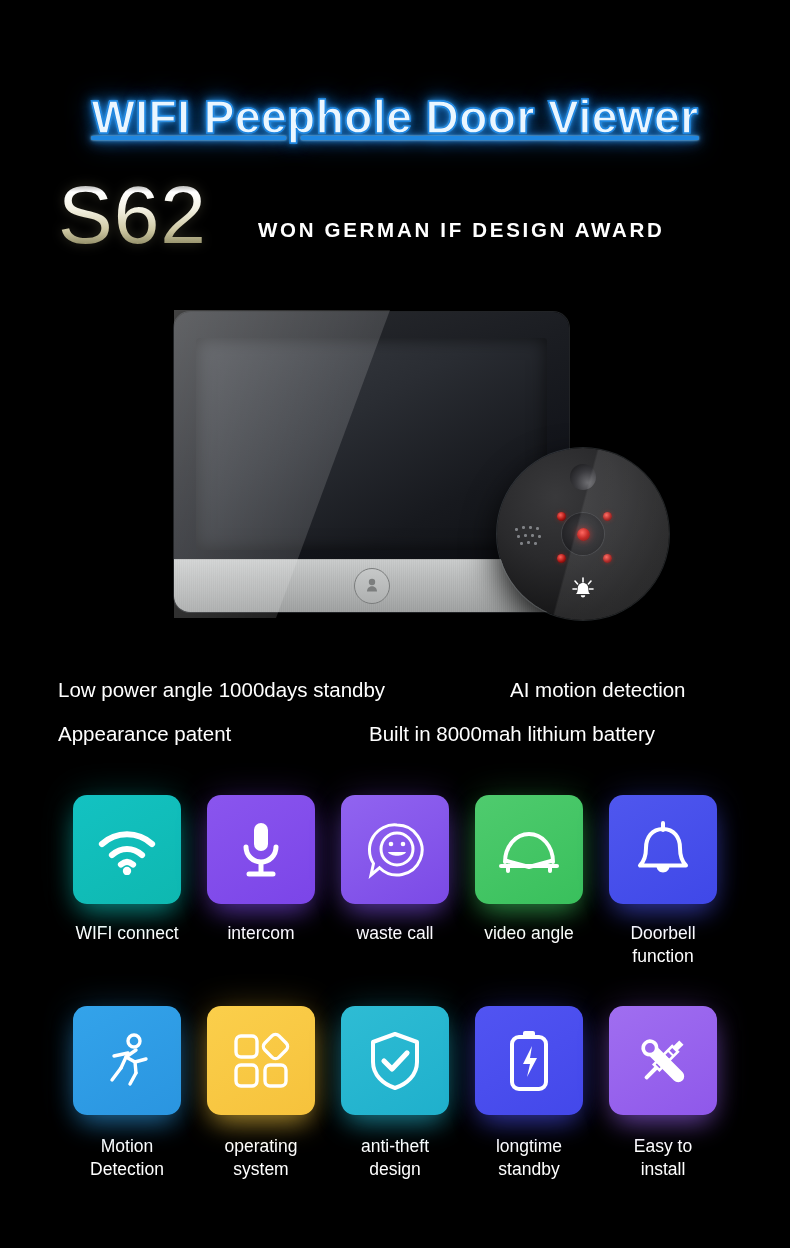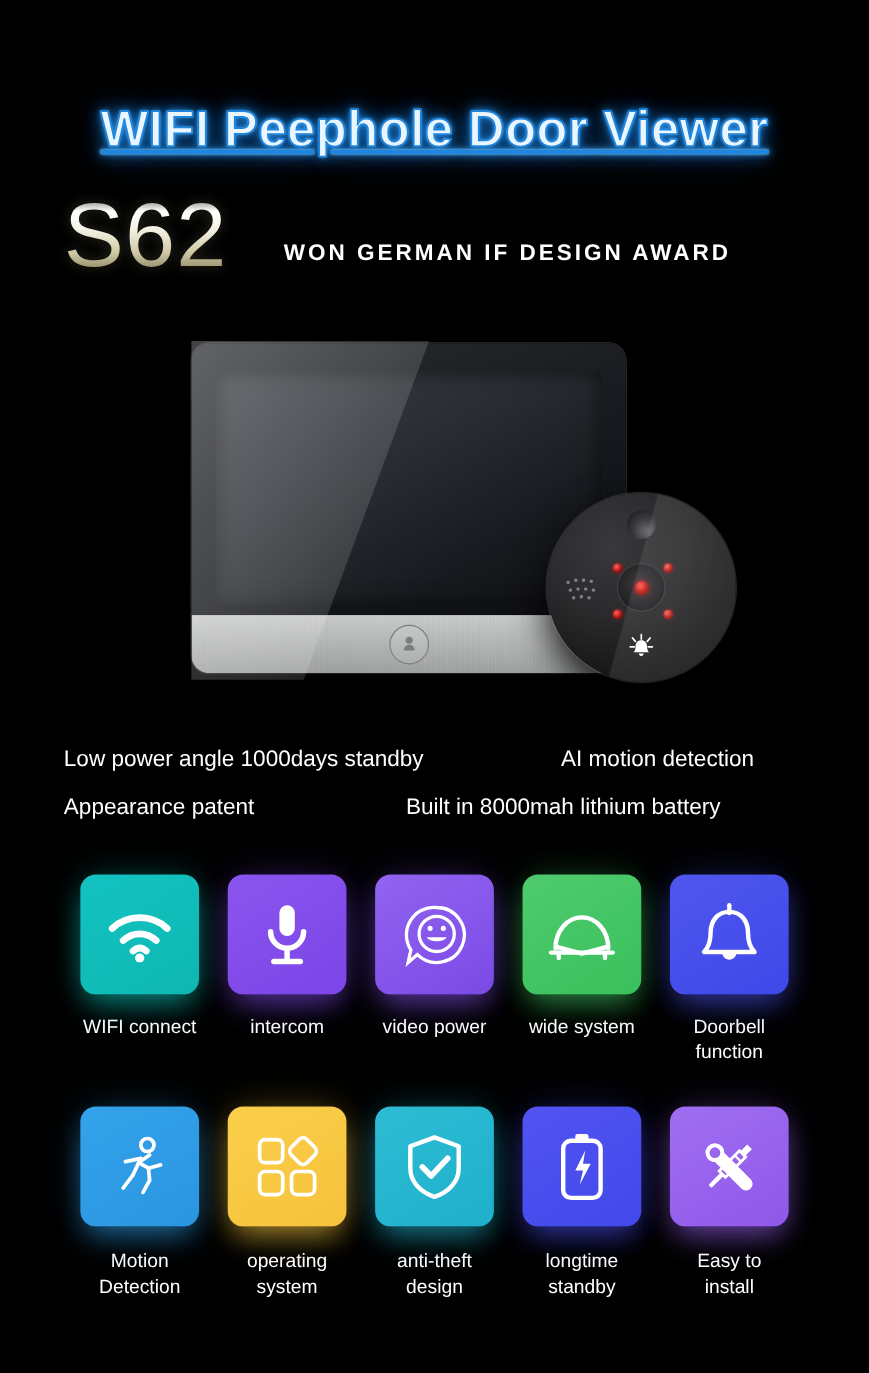--- a/index.html
+++ b/index.html
@@ -422,36 +422,36 @@
       <div class="cell">
         <div class="tile" style="background: linear-gradient(150deg, rgb(145, 100, 240), rgb(123, 74, 230)); box-shadow: rgba(131, 82, 238, 0.533) 0px 14px 26px -6px, rgba(131, 82, 238, 0.333) 0px 0px 34px -4px;">
           <svg width="62" height="62" viewBox="0 0 62 62">
             <path d="M33 6a25 25 0 1 1-17.5 42.8L7 56l2.5-11.5A25 25 0 0 1 33 6z" fill="none" stroke="#ffffff" stroke-width="3"></path>
             <circle cx="33" cy="30" r="16" fill="none" stroke="#ffffff" stroke-width="3"></circle>
             <circle cx="27" cy="25" r="2.3" fill="#ffffff"></circle>
             <circle cx="39" cy="25" r="2.3" fill="#ffffff"></circle>
             <path d="M24 33c2.4 5 15.6 5 18 0z" fill="#ffffff"></path>
           </svg>
         </div>
-        <div class="cell-label">video power</div>
+        <div class="cell-label">waste call</div>
       </div>
 
       <div class="cell">
         <div class="tile" style="background: linear-gradient(150deg, rgb(79, 203, 110), rgb(57, 192, 92)); box-shadow: rgba(62, 196, 95, 0.533) 0px 14px 26px -6px, rgba(62, 196, 95, 0.333) 0px 0px 34px -4px;">
           <svg width="66" height="48" viewBox="0 0 66 48">
             <g fill="none" stroke="#ffffff" stroke-width="4" stroke-linecap="round" stroke-linejoin="round">
               <path d="M9 36C9 20 20 8 33 8s24 12 24 28"></path>
               <line x1="5" y1="40" x2="61" y2="40"></line>
               <path d="M11 35l22 6 22-6"></path>
               <line x1="12" y1="40" x2="12" y2="45"></line>
               <line x1="54" y1="40" x2="54" y2="45"></line>
             </g>
           </svg>
         </div>
-        <div class="cell-label">wide system</div>
+        <div class="cell-label">video angle</div>
       </div>
 
       <div class="cell">
         <div class="tile" style="background: linear-gradient(150deg, rgb(79, 87, 238), rgb(63, 72, 232)); box-shadow: rgba(74, 83, 236, 0.533) 0px 14px 26px -6px, rgba(74, 83, 236, 0.333) 0px 0px 34px -4px;">
           <svg width="58" height="62" viewBox="0 0 58 62">
             <line x1="29" y1="4" x2="29" y2="11" stroke="#ffffff" stroke-width="4" stroke-linecap="round"></line>
             <path d="M29 10c-11 0-17 8.5-17 19 0 11-3.5 15-6 17.5h46c-2.5-2.5-6-6.5-6-17.5 0-10.5-6-19-17-19z" fill="none" stroke="#ffffff" stroke-width="4" stroke-linejoin="round"></path>
             <path d="M22.5 47h13c0 3.6-2.9 6.5-6.5 6.5S22.5 50.6 22.5 47z" fill="#ffffff"></path>
           </svg>
         </div>

